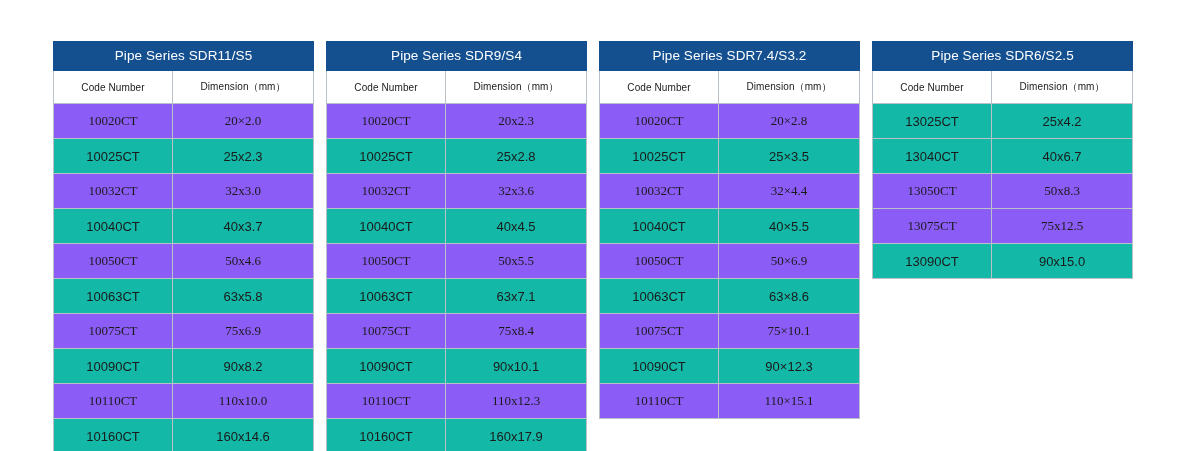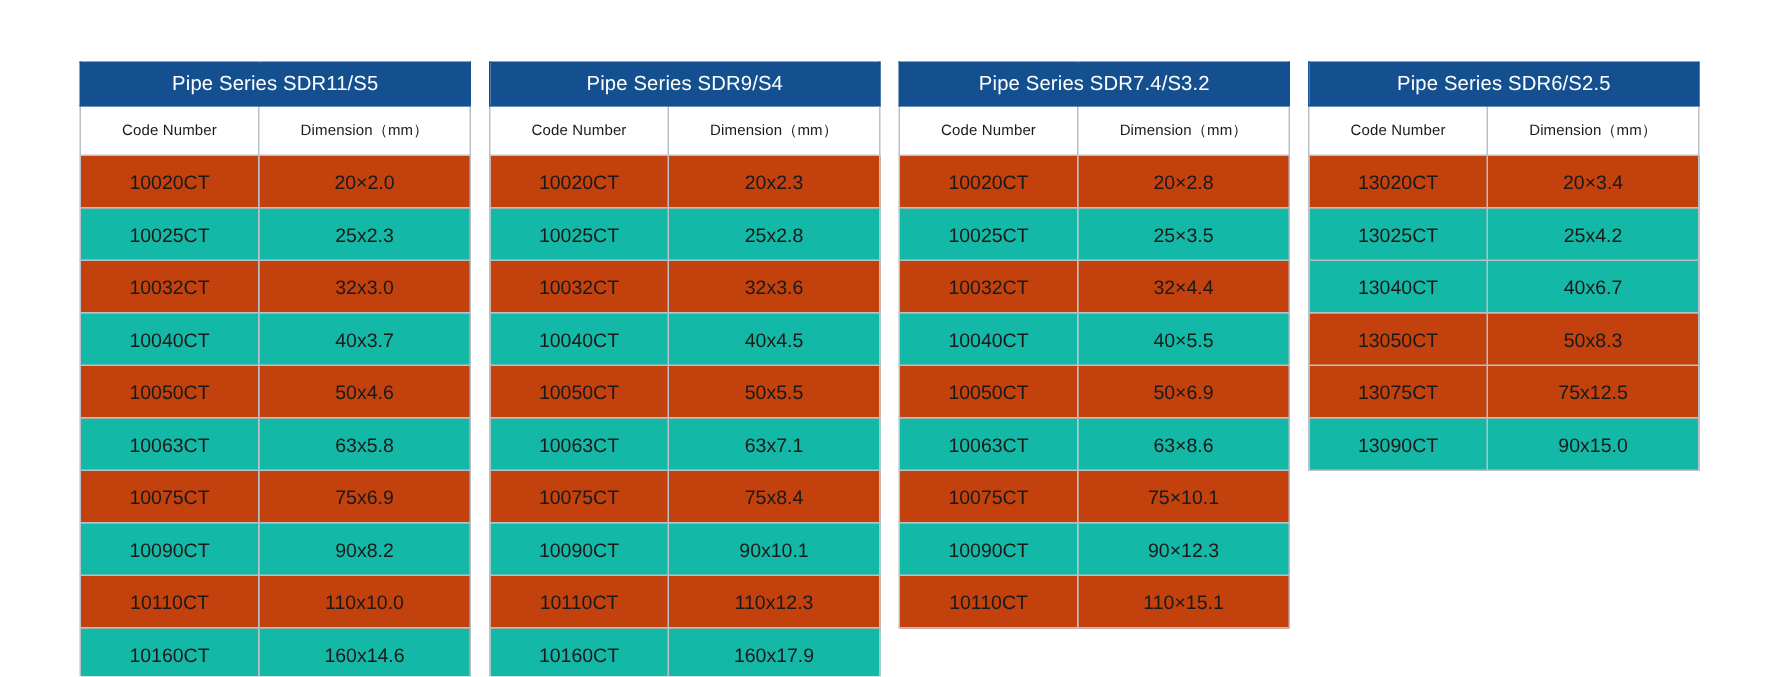--- a/index.html
+++ b/index.html
@@ -61,21 +61,21 @@
     font-size: 13px;
     color: #1a1a1a;
     text-align: center;
     height: 34px;
     padding: 0;
     border: 1px solid #b9c0c8;
     font-weight: 400;
   }
   .pipe-table col.c1 { width: 119px; }
   .pipe-table col.c2 { width: 141px; }
-  tr.shaded td { background: #c2410c; }
+  tr.shaded td { background: #8b5cf6; font-family: Liberation Serif, serif; }
   tr.plain td { background: #14b8a6; }
 </style>
 </head>
 <body>
 
 <div id="sheet">
   <div class="tables-row">
 
     <table class="pipe-table">
       <colgroup>
@@ -255,24 +255,20 @@
       <thead>
         <tr>
           <th class="title-cell" colspan="2">Pipe Series SDR6/S2.5</th>
         </tr>
         <tr>
           <th class="col-head">Code Number</th>
           <th class="col-head">Dimension（mm）</th>
         </tr>
       </thead>
       <tbody>
-          <tr class="shaded">
-            <td>13020CT</td>
-            <td>20×3.4</td>
-          </tr>
           <tr class="plain">
             <td>13025CT</td>
             <td>25x4.2</td>
           </tr>
           <tr class="plain">
             <td>13040CT</td>
             <td>40x6.7</td>
           </tr>
           <tr class="shaded">
             <td>13050CT</td>

